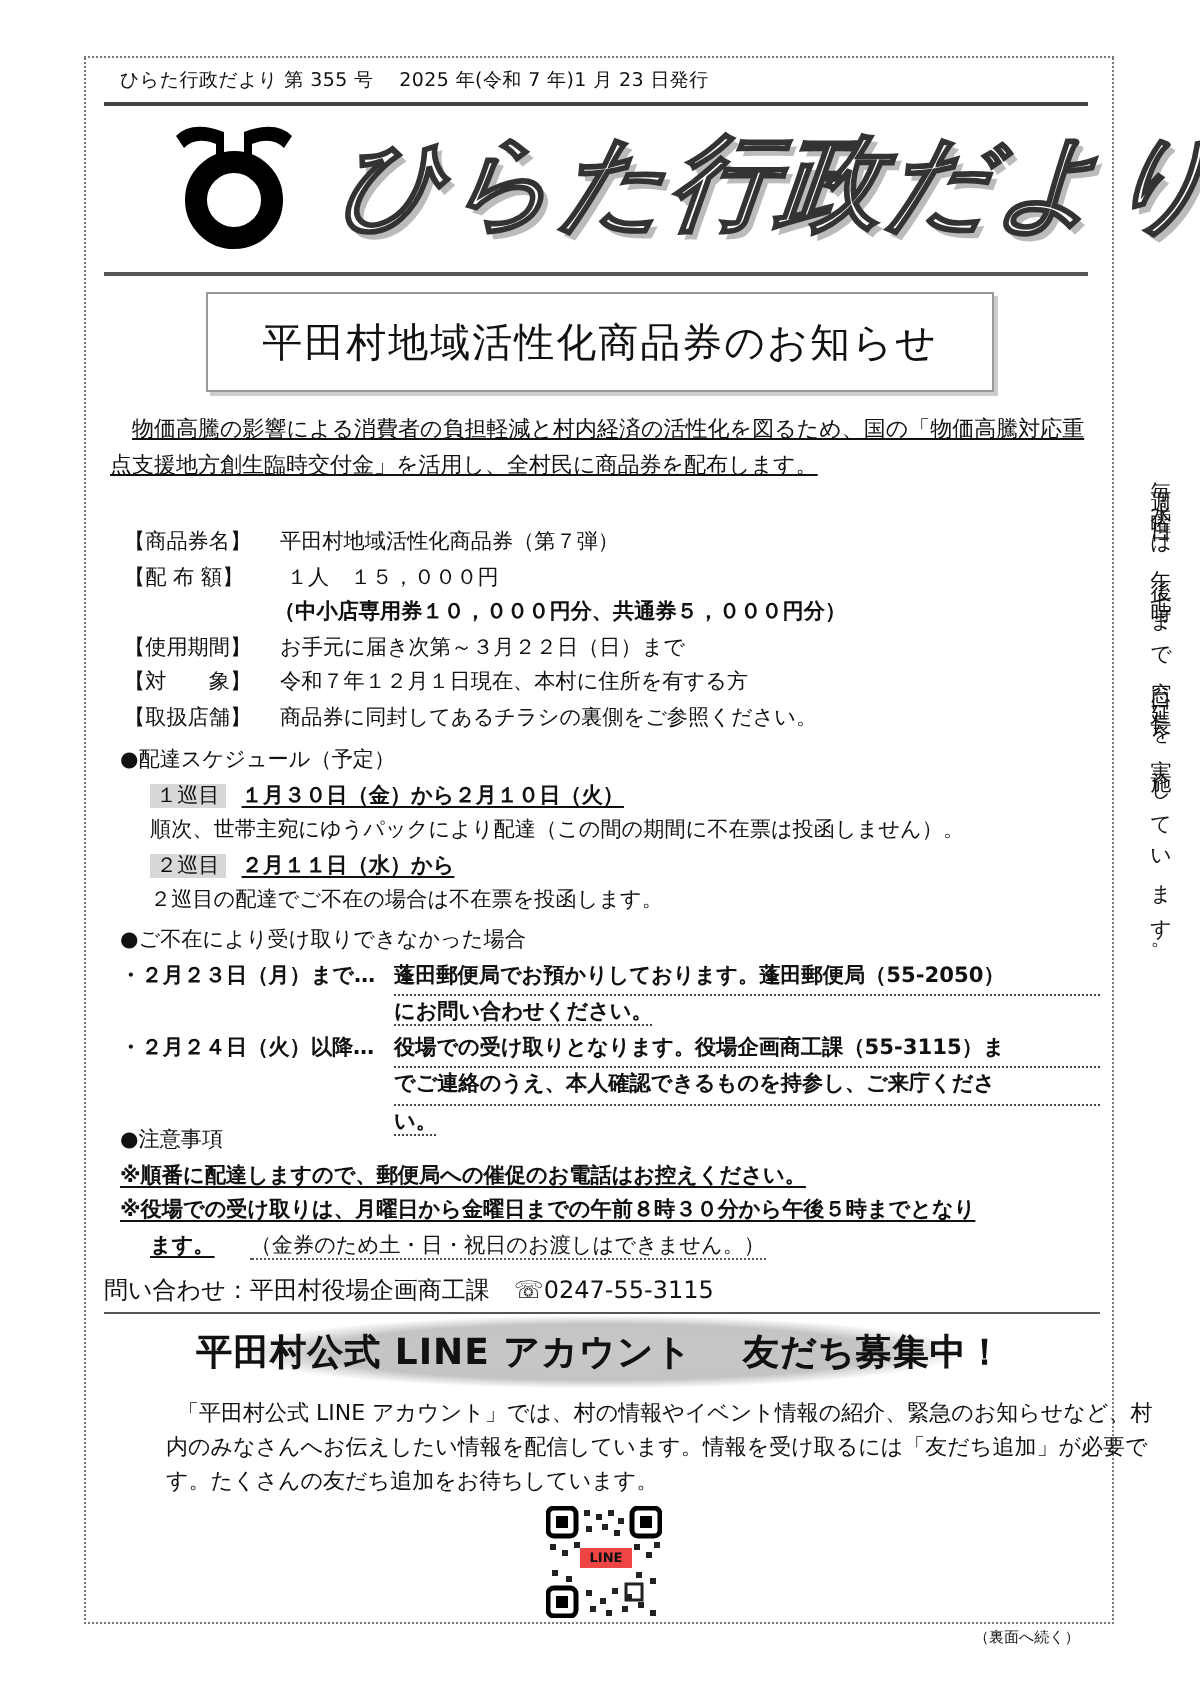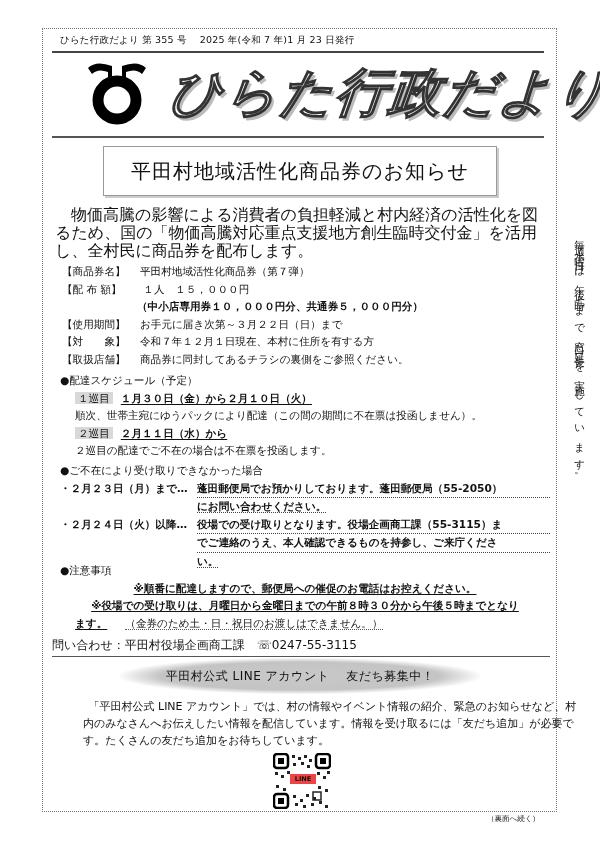--- a/index.html
+++ b/index.html
@@ -30,54 +30,54 @@
 
   .title-box {
     position: absolute; left: 103px; top: 146px; width: 394px; height: 50px;
     border: 1px solid #999; box-shadow: 2px 2px 0 #ccc;
     display: flex; align-items: center; justify-content: center;
     font-size: 20px; letter-spacing: 1px;
   }
 
   .intro {
     position: absolute; left: 55px; top: 206px; width: 495px;
-    font-size: 16px; line-height: 18px; text-indent: 1em;
+    font-size: 11px; line-height: 18px; text-indent: 1em; text-decoration: underline;
   }
 
   .info-table { position: absolute; left: 62px; top: 263px; width: 480px; font-size: 10.6px; line-height: 17.5px; }
   .info-row { display: flex; }
   .info-label { width: 78px; white-space: pre; }
   .info-value { flex: 1; white-space: pre; }
   .info-sub { padding-left: 75px; font-weight: bold; }
 
   .section { position: absolute; left: 60px; width: 490px; font-size: 10.6px; line-height: 17.5px; }
   .sched { top: 372px; }
   .sched-indent { padding-left: 15px; }
   .round-tag { background: #d8d8d8; padding: 0 3px; margin-right: 8px; }
   .u { text-decoration: underline; text-underline-offset: 2px; }
   .dotted-u { border-bottom: 1px dotted #444; }
 
   .absent { top: 462px; }
   .absent-row { display: flex; font-weight: bold; }
   .absent-key { width: 137px; white-space: pre; }
 
   .notes { top: 562px; }
-  .notes .bold-u { font-weight: bold; text-decoration: underline; text-underline-offset: 2px; text-align: center; }
+  .notes .bold-u { font-weight: bold; text-decoration: underline; text-underline-offset: 2px; }
   .notes .paren { font-weight: normal; border-bottom: 1px dotted #555; margin-left: 18px; }
 
   .contact {
     position: absolute; left: 52px; top: 637px; width: 498px; text-align: left;
     font-size: 12px; padding-bottom: 2px; border-bottom: 1px solid #555;
   }
 
   .line-banner {
     position: absolute; left: 120px; top: 658px; width: 360px; height: 36px;
     background: radial-gradient(ellipse at center, #c8c8c8 0%, #c4c4c4 55%, rgba(196,196,196,0) 72%);
     display: flex; align-items: center; justify-content: center;
-    font-size: 12px; font-weight: normal; letter-spacing: 0.5px; white-space: pre;
+    font-size: 18px; font-weight: bold; letter-spacing: 0.5px; white-space: pre;
   }
   .line-text {
     position: absolute; left: 55px; top: 698px; width: 495px;
     font-size: 11px; line-height: 17px; text-indent: 0.5em; margin-left: 28px;
   }
 
   .qr { position: absolute; left: 273px; top: 753px; width: 58px; height: 56px; }
   .qr-label {
     position: absolute; left: 290px; top: 774px; width: 26px; height: 10px; background: #ef4444;
     font-size: 6.5px; font-weight: bold; text-align: center; line-height: 10px;

